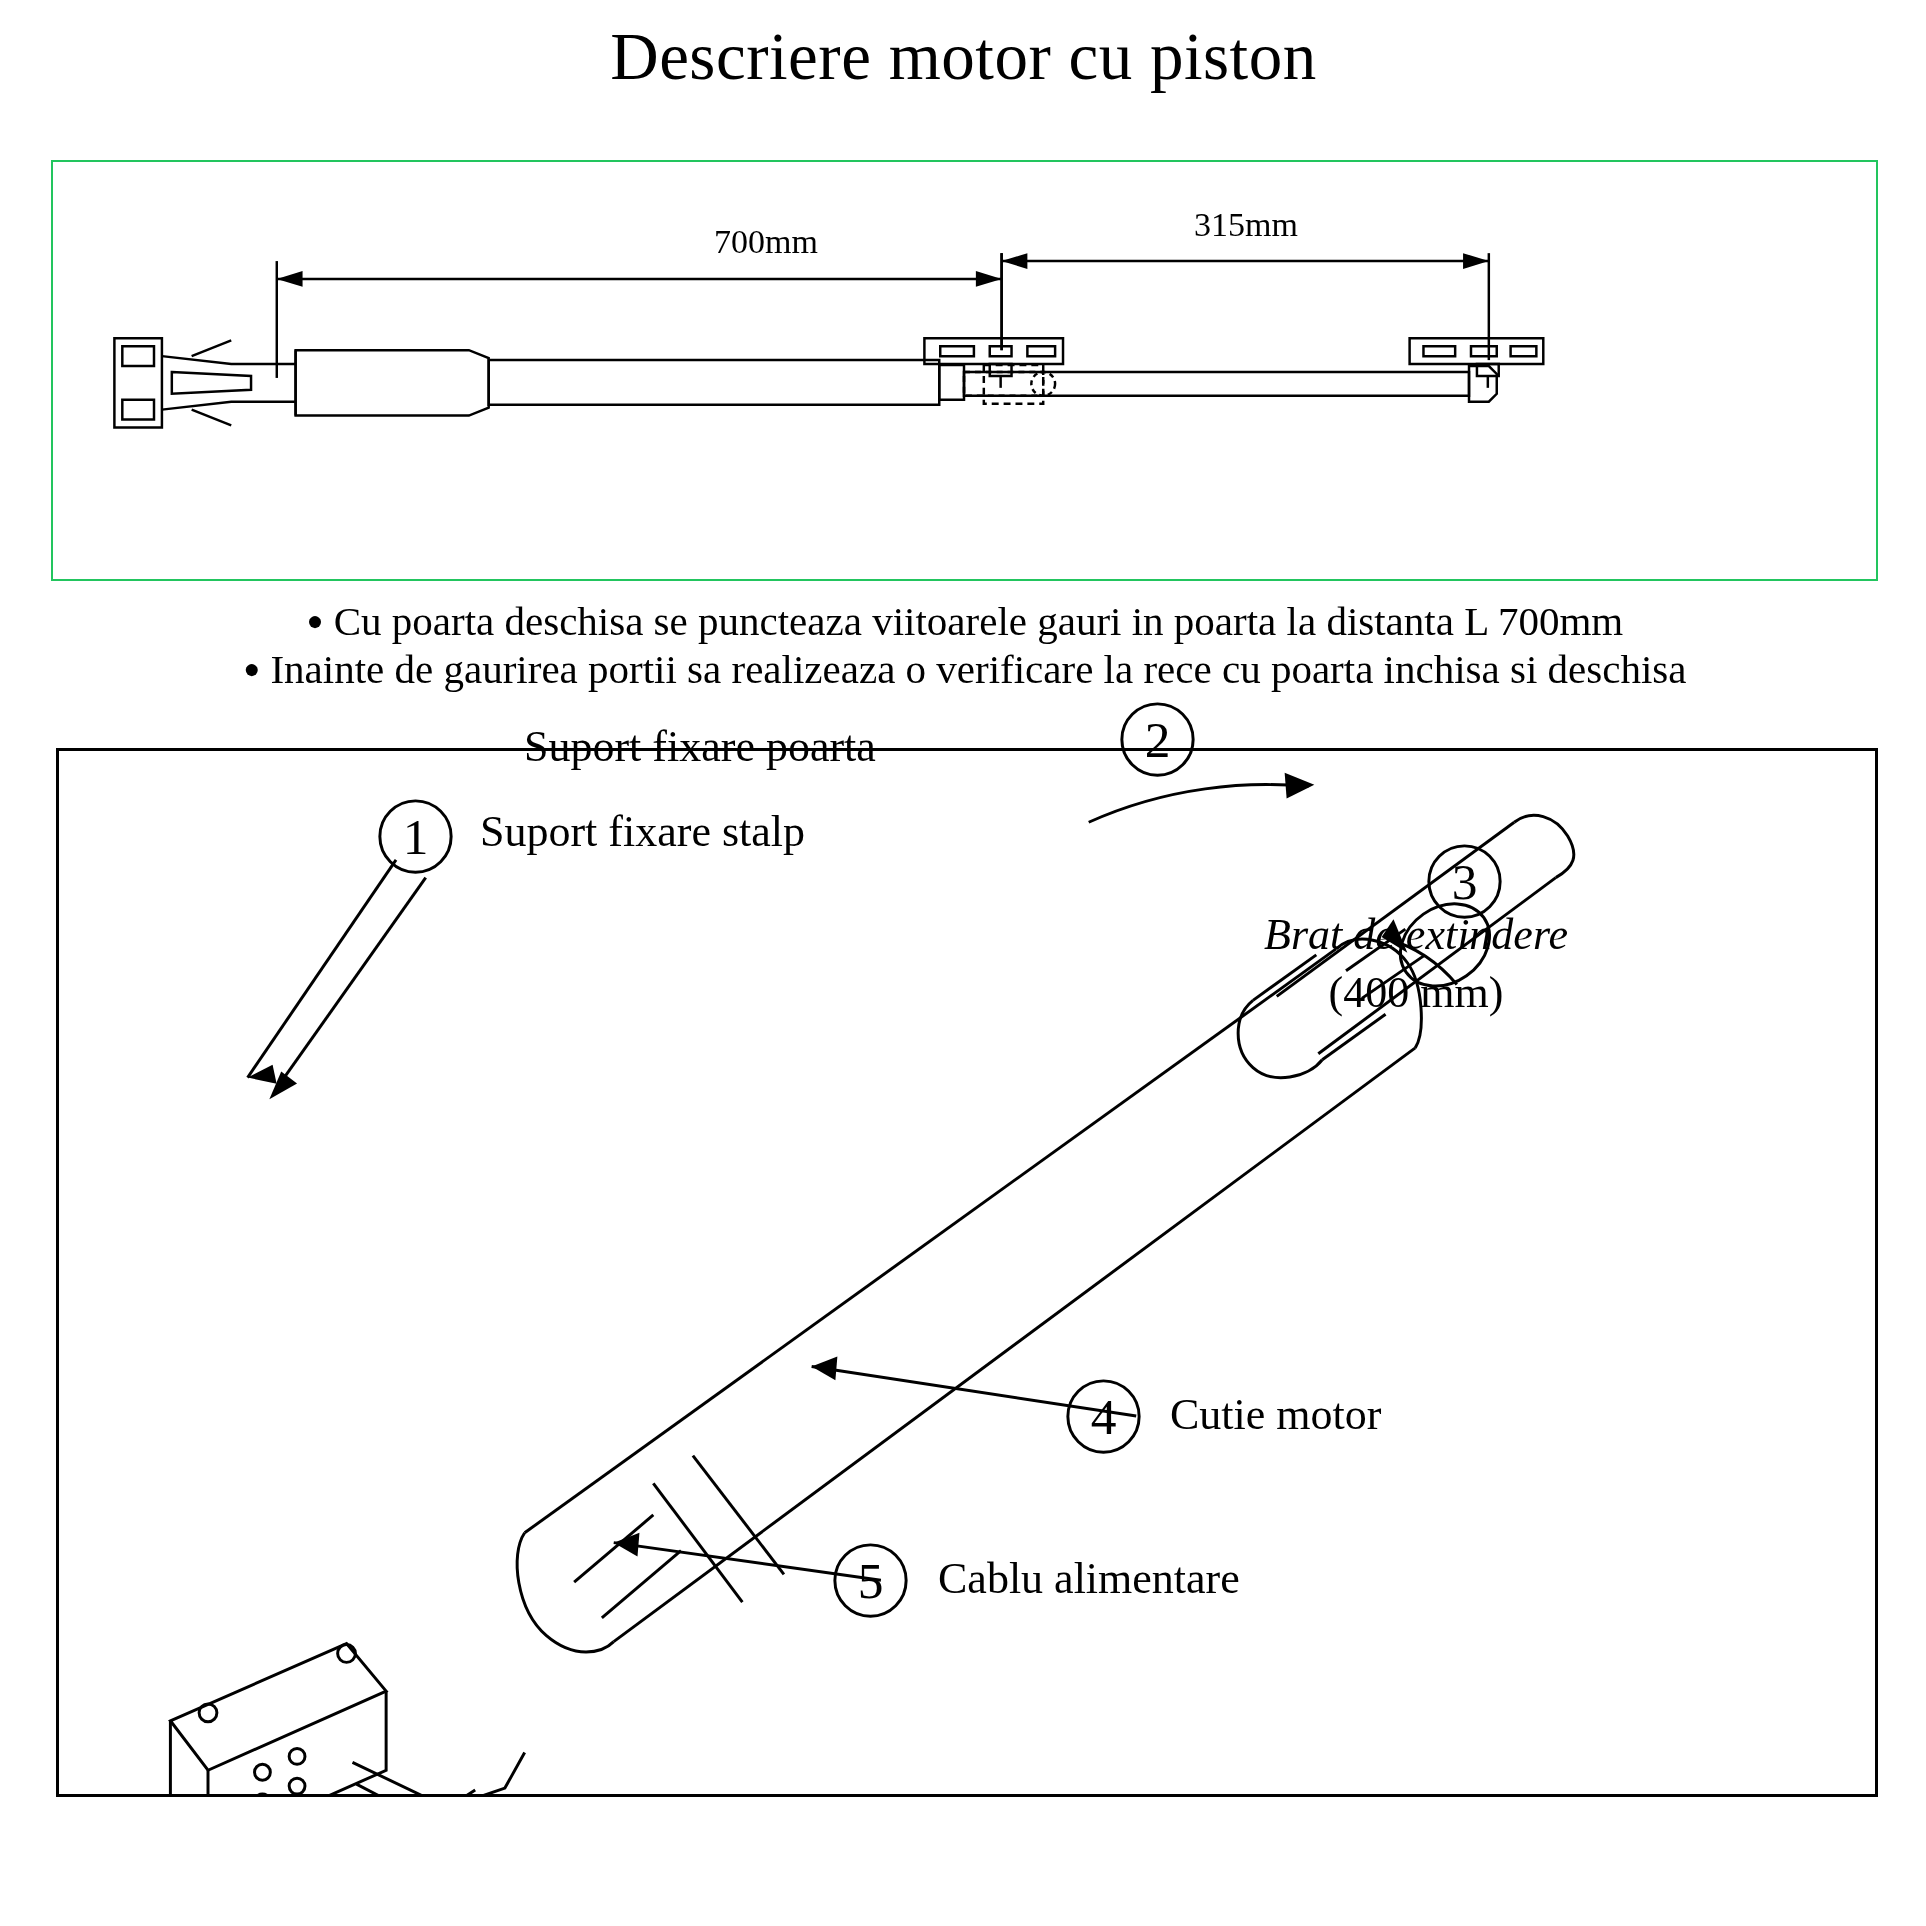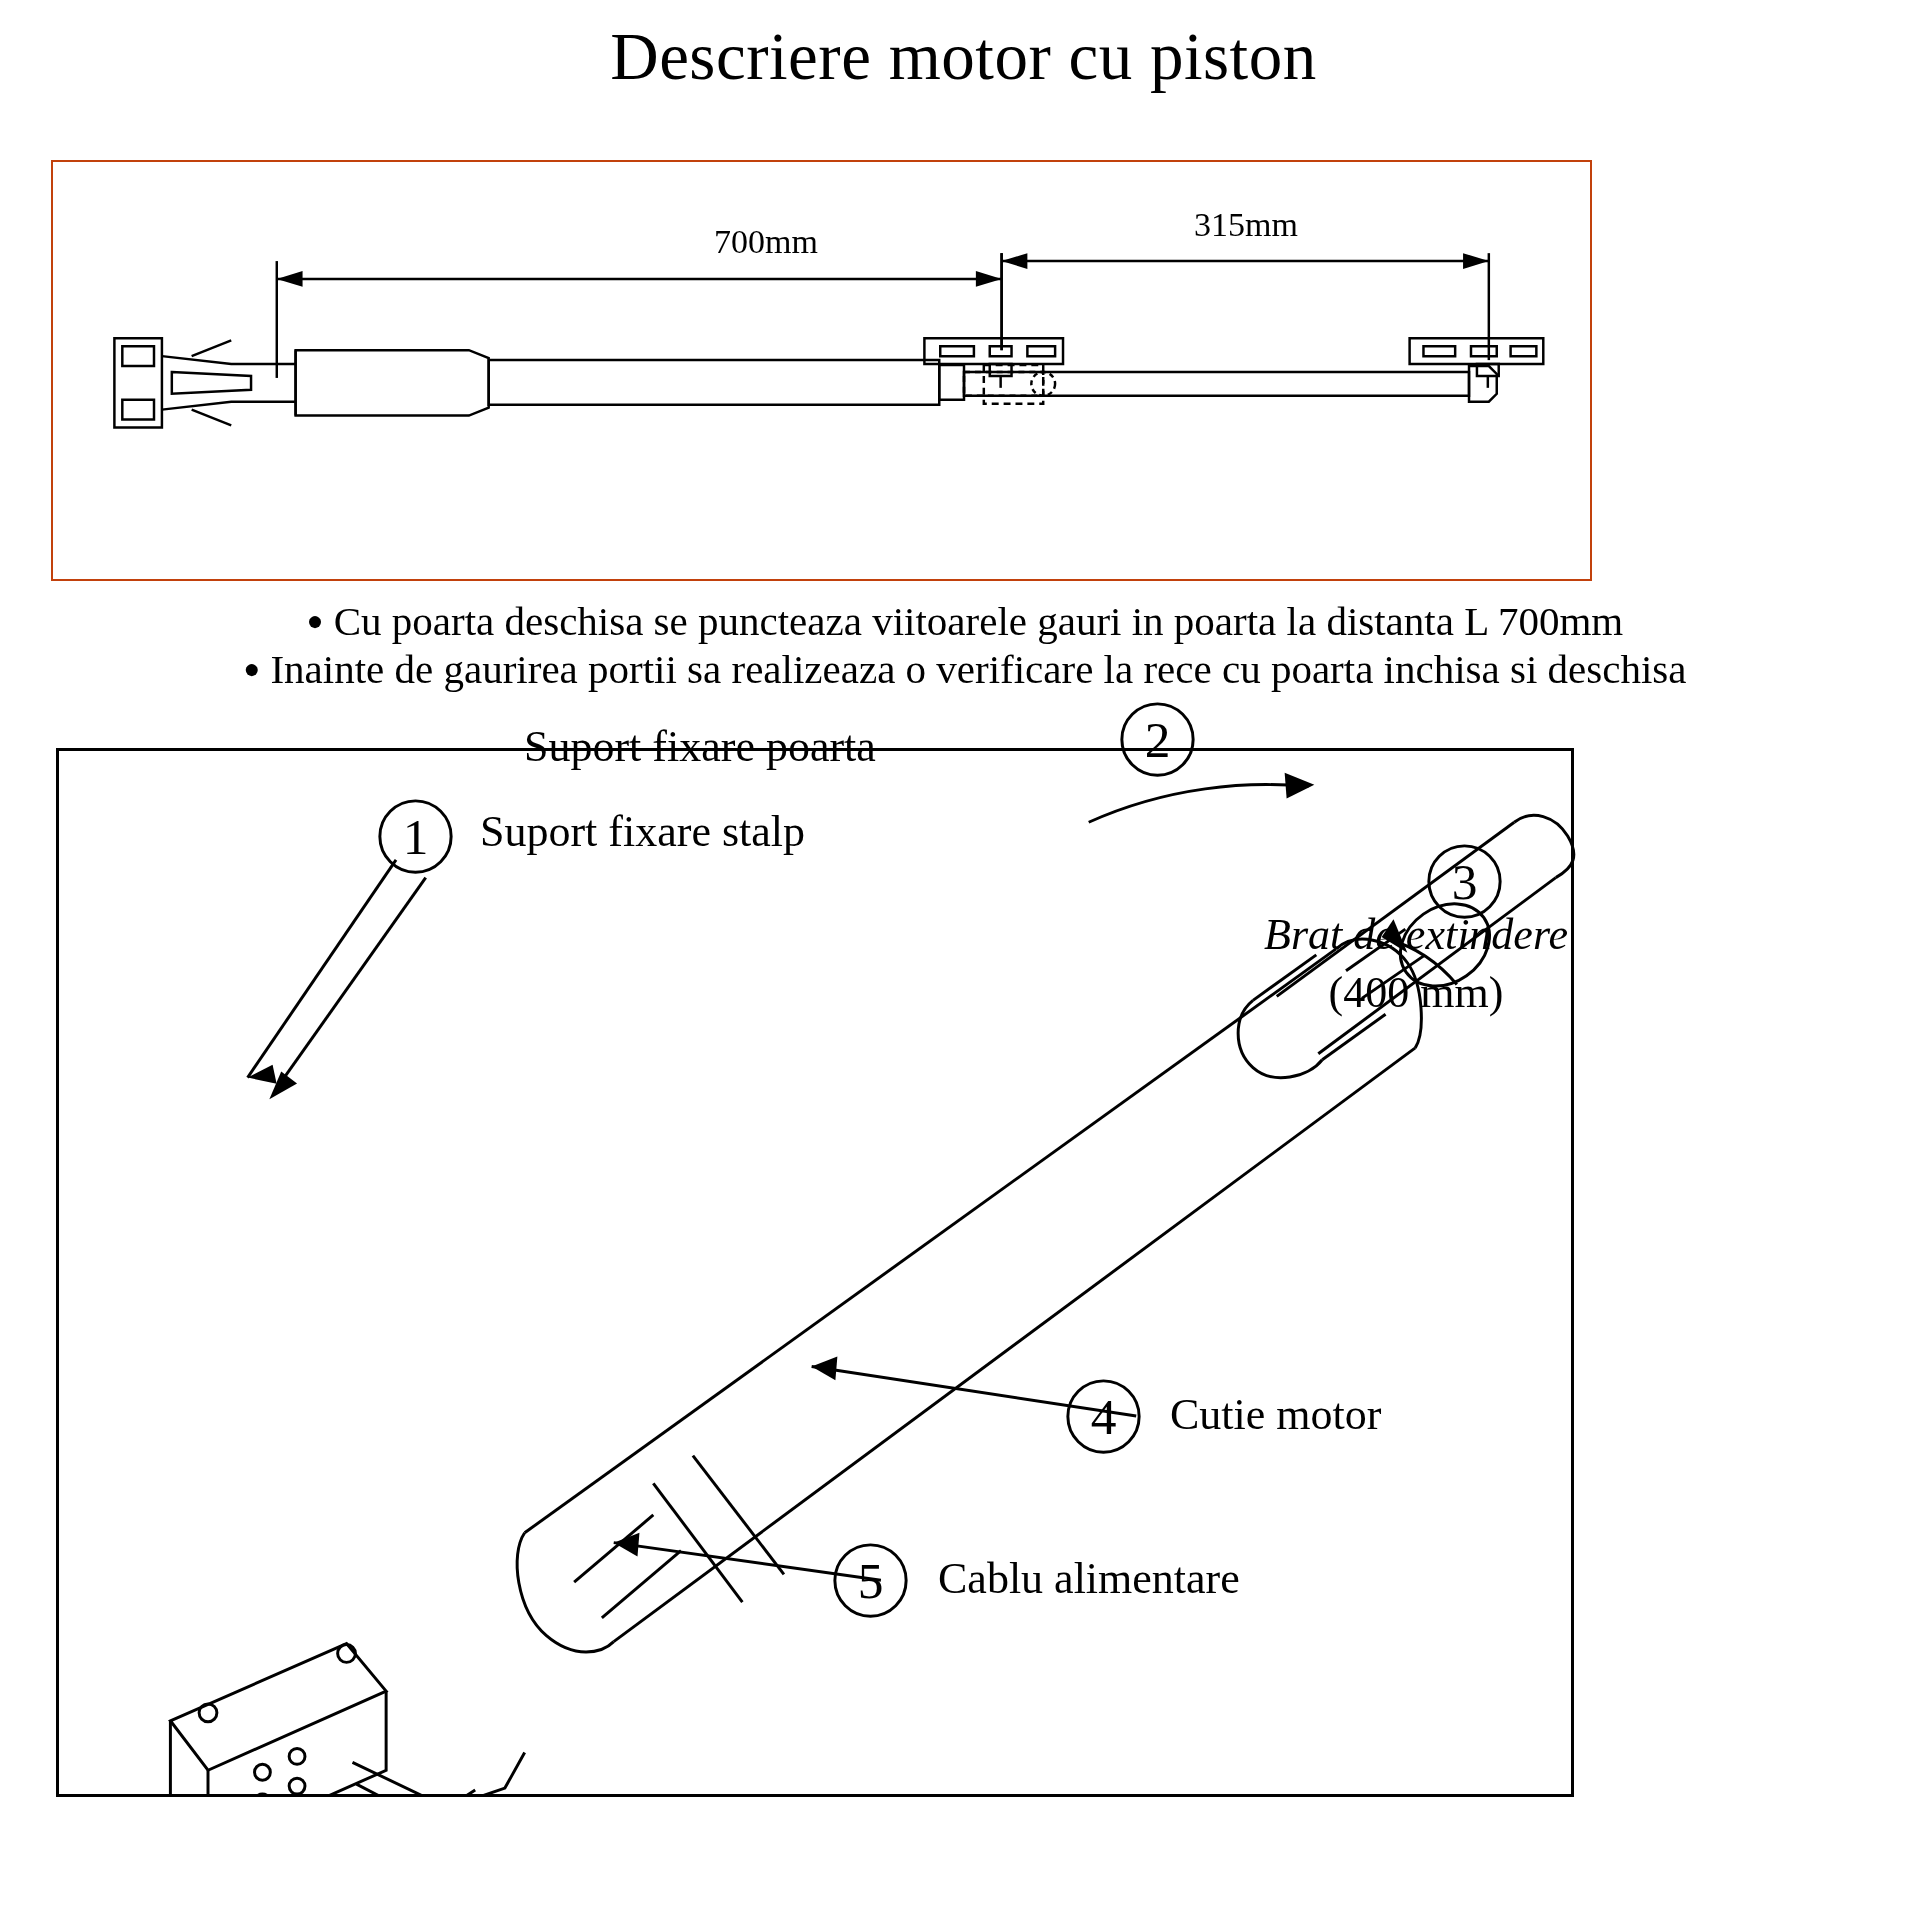--- a/index.html
+++ b/index.html
@@ -29,23 +29,23 @@
     text-align: center;
     font-size: 67px;
     font-family: "Liberation Serif", serif;
     letter-spacing: 0.5px;
   }
   
   .panel-top {
     position: absolute;
     left: 51px;
     top: 160px;
-    width: 1541px;
+    width: 1827px;
     height: 421px;
-    border: 2px solid #c2410c;
+    border: 2px solid #22c55e;
     box-sizing: border-box;
     background: #fff;
   }
   .panel-top svg, .panel-bottom svg {
     display: block;
   }
   
   .notes {
     position: absolute;
     left: 59px;
@@ -65,21 +65,21 @@
   .dot {
     font-size: 28px;
     vertical-align: 5px;
     margin-right: 10px;
   }
   
   .panel-bottom {
     position: absolute;
     left: 56px;
     top: 748px;
-    width: 1518px;
+    width: 1822px;
     height: 1049px;
     border: 3px solid #000;
     box-sizing: border-box;
     background: #fff;
   }
   .lbl {
     position: absolute;
     font-family: "Liberation Serif", serif;
     font-size: 44px;
     white-space: nowrap;

